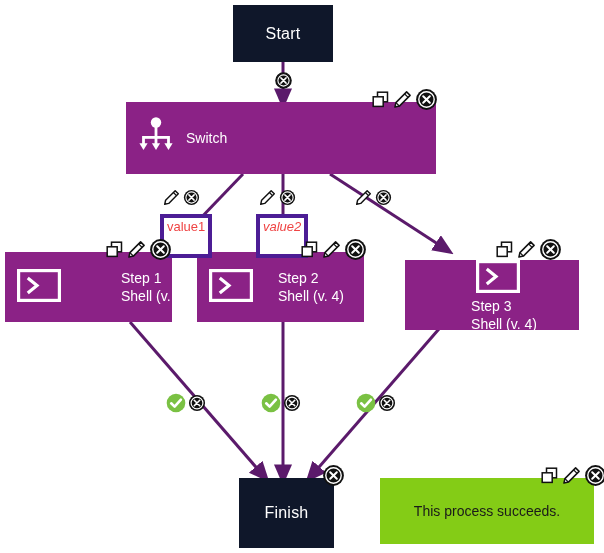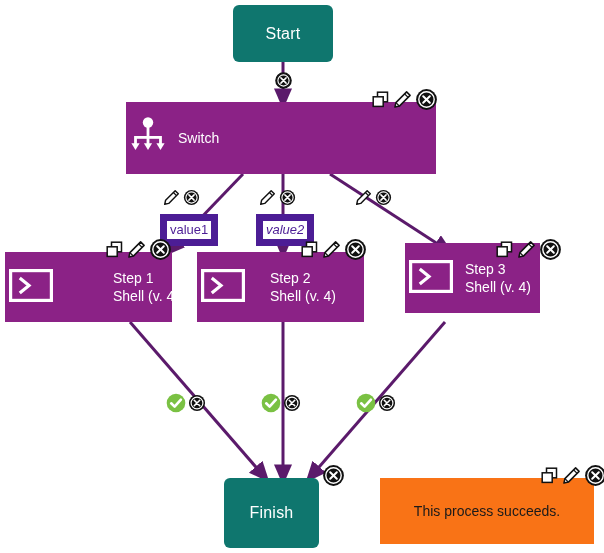--- a/index.html
+++ b/index.html
@@ -27,48 +27,47 @@
 
   
   .node {
     position: absolute;
     box-sizing: border-box;
     display: flex;
     align-items: center;
     z-index: 5;
   }
   .node-terminal {
-    background: #0f766e;
+    background: #0f172a;
     justify-content: center;
-    border-radius: 6px;
   }
   .node-terminal .node-title {
     color: #ffffff;
     font-size: 16px;
     letter-spacing: .2px;
   }
   .node-activity {
     background: #8B2286;
-    padding-left: 4px;
+    padding-left: 12px;
   }
   .node-activity .node-text {
     display: flex;
     flex-direction: column;
     justify-content: center;
     margin-left: 12px;
   }
   .node-activity .node-title,
   .node-activity .node-subtitle {
     color: #ffffff;
     font-size: 14px;
     line-height: 18px;
     white-space: nowrap;
   }
   .node-note {
-    background: #f97316;
+    background: #84cc16;
     justify-content: center;
   }
   .node-note .node-title {
     color: #1a1a1a;
     font-size: 14px;
   }
 
   
   .glyph {
     flex: 0 0 auto;
@@ -86,25 +85,25 @@
   .ctrl {
     display: block;
     line-height: 0;
   }
 
   
   .edge-label {
     position: absolute;
     box-sizing: border-box;
     background: #ffffff;
-    border: 7px solid #4c1d95;
-    color: #4c1d95;
+    border: 4px solid #4c1d95;
+    color: #ef4444;
     font-size: 13px;
     line-height: 15px;
-    padding: 1px 3px 2px 3px;
+    padding: 1px 3px 20px 3px;
     white-space: nowrap;
     z-index: 18;
   }
 
   
   .edge-badge {
     position: absolute;
     display: flex;
     align-items: center;
     gap: 2px;
@@ -311,21 +310,21 @@
     </span>
     <span class="ctrl">
       <svg width="23" height="23" viewBox="0 0 23 23">
         <circle cx="11.5" cy="11.5" r="10.4" fill="#111111"></circle>
         <circle cx="11.5" cy="11.5" r="7.7" fill="none" stroke="#ffffff" stroke-width="1.4"></circle>
         <path d="M8.2,8.2 L14.8,14.8 M14.8,8.2 L8.2,14.8" stroke="#ffffff" stroke-width="2" stroke-linecap="round"></path>
       </svg>
     </span>
   </div>
 
-  <div class="node node-activity" style="left:405px; top:243px; width:135px; height:70px;">
+  <div class="node node-activity" style="left:405px; top:260px; width:174px; height:70px;flex-direction:column;">
     <span class="glyph">
       <svg width="44" height="33" viewBox="0 0 44 33">
         <rect x="1.6" y="1.6" width="40.8" height="29.8" fill="none" stroke="#ffffff" stroke-width="3.2"></rect>
         <path d="M12,10 L20,16.5 L12,23" fill="none" stroke="#ffffff" stroke-width="3.2" stroke-linecap="square" stroke-linejoin="miter"></path>
       </svg>
     </span>
     <span class="node-text">
       <span class="node-title">Step 3</span>
       <span class="node-subtitle">Shell (v. 4)</span>
     </span>
@@ -395,21 +394,21 @@
     </span>
     <span class="ctrl">
       <svg width="18" height="18" viewBox="0 0 17 17">
         <circle cx="8.5" cy="8.5" r="7.6" fill="#111111"></circle>
         <circle cx="8.5" cy="8.5" r="5.6" fill="none" stroke="#ffffff" stroke-width="1.1"></circle>
         <path d="M5.9,5.9 L11.1,11.1 M11.1,5.9 L5.9,11.1" stroke="#ffffff" stroke-width="1.5" stroke-linecap="round"></path>
       </svg>
     </span>
   </div>
 
-  <div class="node node-terminal" style="left:224px; top:478px; width:95px; height:70px;">
+  <div class="node node-terminal" style="left:239px; top:478px; width:95px; height:70px;">
     <span class="node-title">Finish</span>
   </div>
 
   <div class="ctrl-group" style="left:322px; top:464px;">
     <span class="ctrl">
       <svg width="23" height="23" viewBox="0 0 23 23">
         <circle cx="11.5" cy="11.5" r="10.4" fill="#111111"></circle>
         <circle cx="11.5" cy="11.5" r="7.7" fill="none" stroke="#ffffff" stroke-width="1.4"></circle>
         <path d="M8.2,8.2 L14.8,14.8 M14.8,8.2 L8.2,14.8" stroke="#ffffff" stroke-width="2" stroke-linecap="round"></path>
       </svg>

